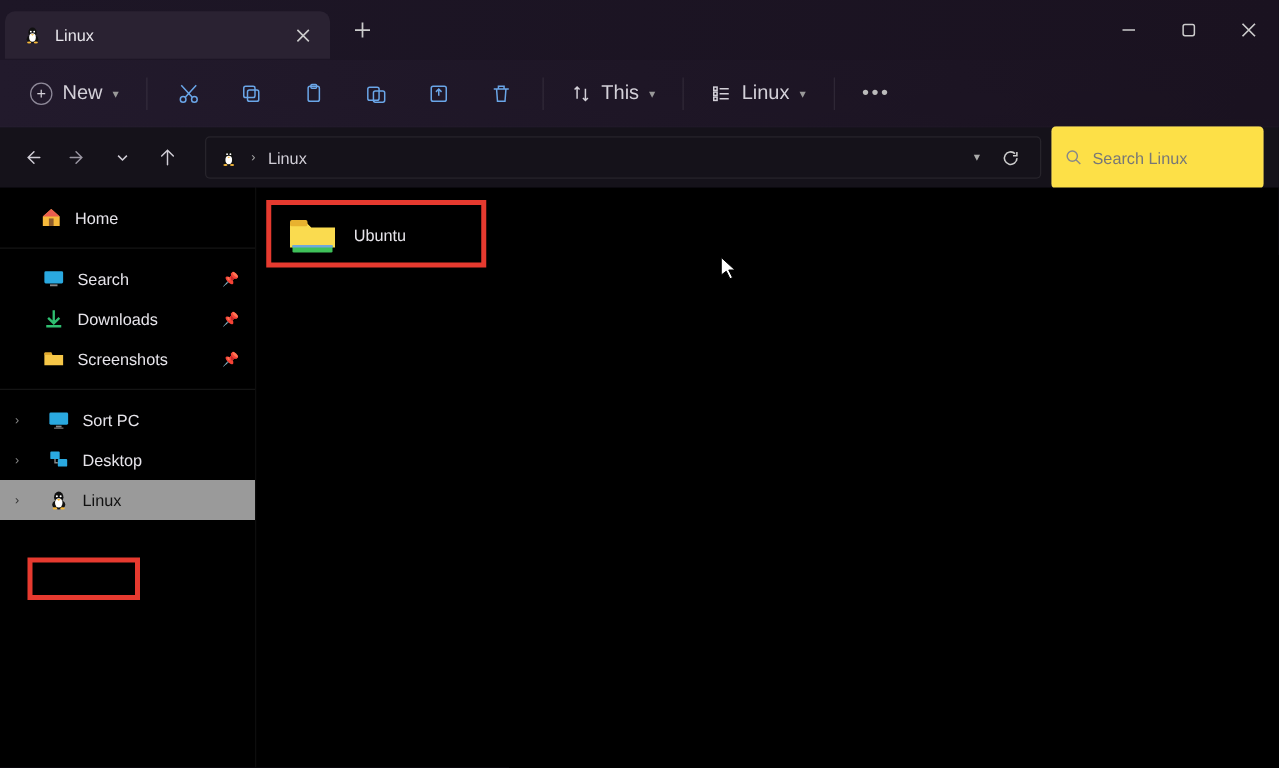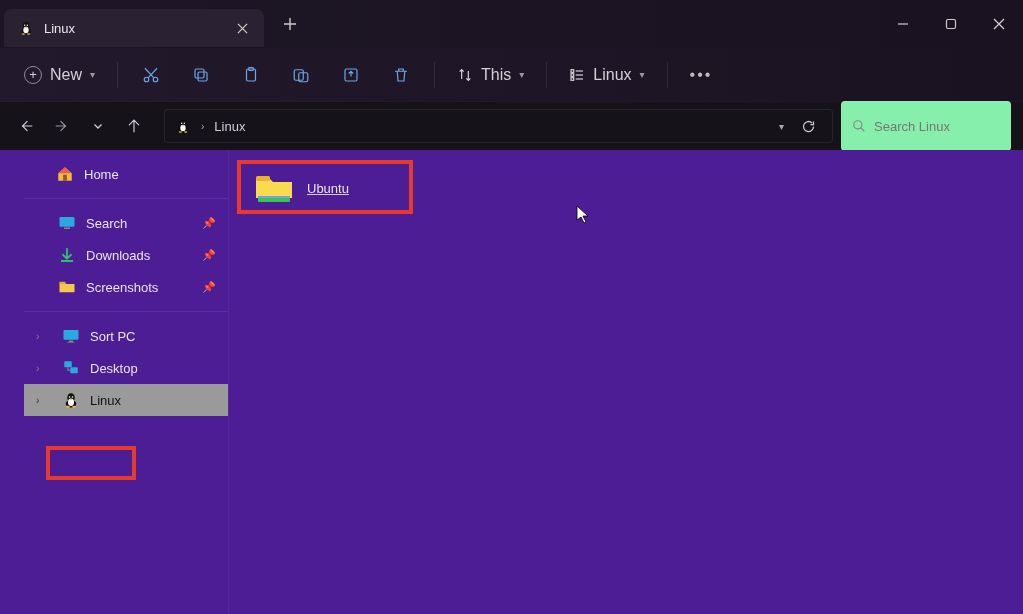--- a/index.html
+++ b/index.html
@@ -26,37 +26,37 @@
     .tool-pill .chev { font-size:10px; color:#999; }
     .moredots { letter-spacing:2px; font-size:16px; color:#bbb; }
 
     
     .navrow { height:48px; display:flex; align-items:center; padding: 0 12px; gap:8px; background:#15121a; }
     .navbtn { width:28px; height:28px; display:flex; align-items:center; justify-content:center; color:#d0cdd6; cursor:pointer; }
     .addressbar { flex:1; height:34px; background:#15121a; border:1px solid rgba(255,255,255,0.08); border-radius:4px; display:flex; align-items:center; padding:0 10px; gap:10px; margin-left:8px; }
     .breadcrumb { display:flex; align-items:center; gap:10px; flex:1; font-size:13px; color:#d0cdd6; }
     .ab-chev { color:#aaa; font-size:10px; }
     .refresh { width:28px; height:28px; display:flex; align-items:center; justify-content:center; color:#ccc; cursor:pointer; }
-    .searchbox { width:170px; height:50px; background:#86efac; border:1px solid rgba(255,255,255,0.08); border-radius:4px; display:flex; align-items:center; padding:0 10px; gap:8px; color:#777; font-size:13px; }
+    .searchbox { width:170px; height:50px; background:#fde047; border:1px solid rgba(255,255,255,0.08); border-radius:4px; display:flex; align-items:center; padding:0 10px; gap:8px; color:#777; font-size:13px; }
 
     
-    .bodyarea { position:absolute; top:150px; bottom:0; left:0; right:0; display:flex; background:#4c1d95;padding-left:24px; }
+    .bodyarea { position:absolute; top:150px; bottom:0; left:0; right:0; display:flex; background:#000000; }
     .sidebar { width:205px; border-right:1px solid rgba(255,255,255,0.05); padding-top:8px; }
     .side-item { display:flex; align-items:center; gap:10px; padding:7px 12px 7px 20px; font-size:13px; color:#e6e4ea; cursor:pointer; position:relative; }
     .side-item.home { padding-left: 32px; }
     .side-item.pinned { padding-left: 34px; }
     .side-item.with-expand { padding-left: 12px; }
     .side-item .expand { width:14px; font-size:10px; color:#888; margin-right:2px; }
     .side-item .pin { margin-left:auto; color:#888; font-size:11px; }
     .side-item.selected { background:#9a9a9a; color:#111; }
     .side-item.selected .expand { color:#333; }
     .side-sep { height:1px; background:rgba(255,255,255,0.08); margin:8px 0; }
     .sidebar .hl-box { position:absolute; border:4px solid #e63a2f; pointer-events:none; }
 
-    .content { flex:1; padding:16px; position:relative;text-decoration:underline; }
+    .content { flex:1; padding:16px; position:relative; }
     .folder-item { display:flex; align-items:center; gap:14px; padding:6px 10px; font-size:13px; color:#e6e4ea; cursor:pointer; width:170px; }
     .folder-icon { width:38px; height:32px; }
     .content .hl-box { position:absolute; border:4px solid #e63a2f; pointer-events:none; }
 
     .cursor { position:absolute; left:576px; top:205px; pointer-events:none; }
 
     .icon-svg { display:block; }
   </style>
 </head>
 <body>

